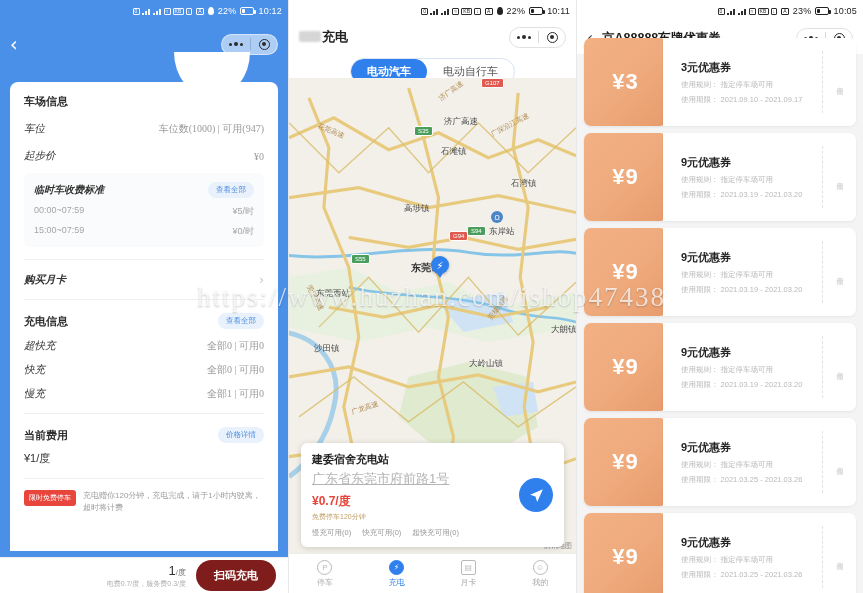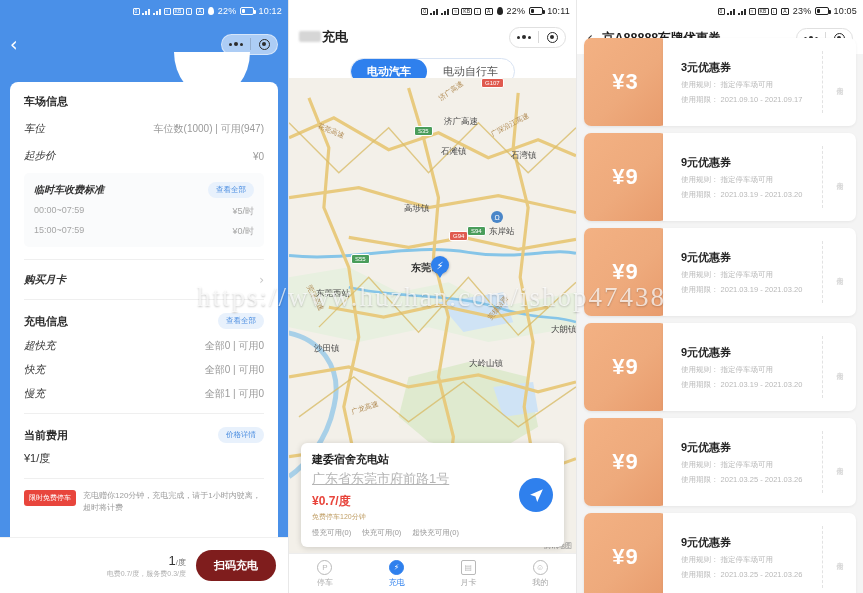--- a/index.html
+++ b/index.html
@@ -64,38 +64,38 @@
     padding:12px 14px 0 14px; overflow:hidden;
   }
   .p1-notch{
     position:absolute; z-index:1; right:38px; top:52px; width:76px;height:46px;
     background:#ffffff; border-radius:0 0 50% 50%/0 0 100% 100%;
     filter:blur(.2px);
   }
   .sec-title{ font-size:11px; font-weight:bold; color:#2e2e2e; }
   .row{ display:flex; justify-content:space-between; align-items:center; }
   .row-lbl{ font-size:10.5px; color:#333;font-style:italic; }
-  .row-val{ font-size:10px; color:#9a9a9a; }
+  .row-val{ font-size:10px; color:#9a9a9a;font-family:Liberation Serif, serif; }
   .m-top8{ margin-top:10px;}
   .m-top12{ margin-top:13px;}
   .tagbtn{
     font-size:7.5px; color:#4a8de0; background:#e8f1fc; border-radius:8px;
     padding:3px 8px; white-space:nowrap;
   }
   .subcard{ background:#fafbfc; border-radius:5px; padding:9px 10px; margin-top:10px;}
   .subcard .r{ display:flex; justify-content:space-between; margin-top:7px;}
   .subcard .r span{ font-size:9px;color:#a5a5a5;}
   .hr{ height:1px;background:#efefef;margin:12px 0 0 0;}
   .chev{ color:#c6c6c6;font-size:12px;font-family:"DejaVu Sans",sans-serif;}
   .feebig{ font-size:11px;color:#333;margin-top:8px;}
   .notice{ display:flex; gap:7px; align-items:flex-start; margin-top:11px;}
   .redbadge{ background:#e8453c;color:#fff;font-size:7px;border-radius:3px;padding:3px 5px;white-space:nowrap;}
   .notice-txt{ font-size:8px;color:#9d9d9d;line-height:1.45;}
   .p1-foot{
-    position:absolute; left:0;right:0;bottom:0;height:56px;background:#ffffff;z-index:3;
+    position:absolute; left:0;right:0;bottom:0;height:36px;background:#ffffff;z-index:3;
     display:flex;align-items:center;justify-content:flex-end;gap:10px;padding:0 12px;
     border-top:1px solid #f0f0f0;
   }
   .foot-price{ text-align:right;}
   .foot-price .big{ font-size:13px;color:#333;}
   .foot-price .big em{ font-size:8px;font-style:normal;color:#777;}
   .foot-price .small{ font-size:7px;color:#b0b0b0;margin-top:1px;}
   .bluebtn{
     background:#7f1d1d;color:#fff;font-size:11px;font-weight:bold;border:none;
     border-radius:16px;padding:8px 18px;cursor:pointer;
@@ -381,21 +381,21 @@
 
     <div class="mshield" style="left:125px;top:48px;">S35</div>
     <div class="mshield" style="left:178px;top:148px;">S94</div>
     <div class="mshield" style="left:62px;top:176px;">S55</div>
 
     <div class="mshield red" style="left:192px;top:0px;">G107</div>
     <div class="mshield red" style="left:160px;top:153px;">G94</div>
 
     <div class="mlabel" style="left:155px;top:38px;">济广高速</div>
     <div class="mlabel" style="left:152px;top:68px;">石滩镇</div>
-    <div class="mlabel" style="left:222px;top:72px;font-family:Liberation Serif, serif;">石湾镇</div>
+    <div class="mlabel" style="left:222px;top:100px;font-family:Liberation Serif, serif;">石湾镇</div>
     <div class="mlabel" style="left:115px;top:125px;">高埗镇</div>
     <div class="mlabel" style="left:200px;top:148px;">东岸站</div>
     <div class="mlabel big" style="left:122px;top:183px;">东莞市</div>
     <div class="mlabel" style="left:27px;top:210px;">东莞西站</div>
     <div class="mlabel" style="left:25px;top:265px;">沙田镇</div>
     <div class="mlabel" style="left:180px;top:280px;">大岭山镇</div>
     <div class="mlabel" style="left:262px;top:246px;">大朗镇</div>
 
     <div class="mdot" style="left:202px;top:133px;">Ω</div>
     <div class="mpin" style="left:142px;top:178px;">⚡</div>

